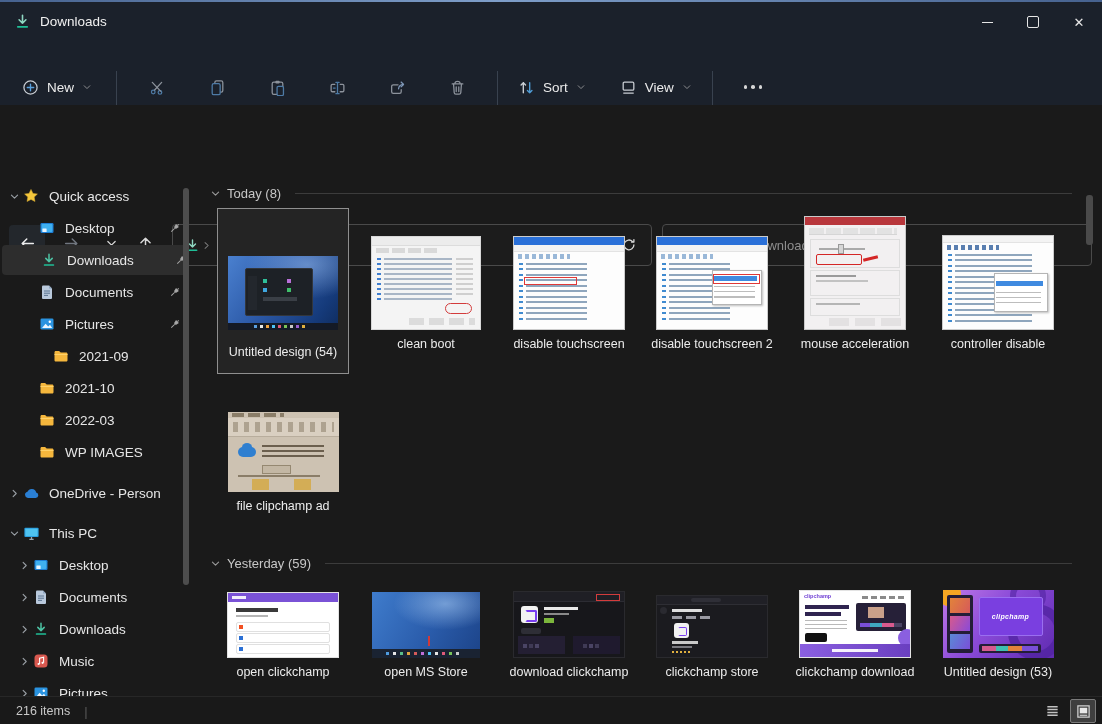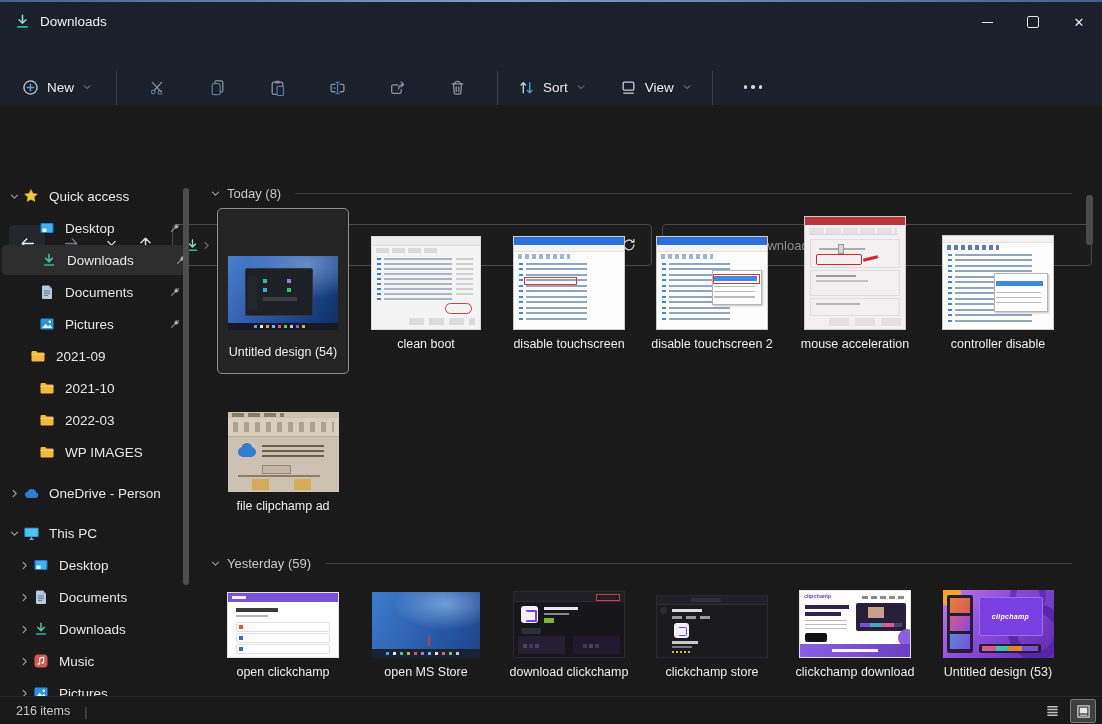--- a/index.html
+++ b/index.html
@@ -57,21 +57,21 @@
   .row .pin{margin-left:auto;flex:none;}
   .row.sel{background:#2d2d2d;left:2px;right:12px;}
   .sb-scroll{position:absolute;left:183px;top:13px;width:6px;height:397px;background:#4d4d4d;border-radius:3px;}
 
   
   .main{position:absolute;left:200px;top:175px;width:902px;height:549px;overflow:hidden;}
   .grp-hdr{position:absolute;left:0;right:30px;height:18px;display:flex;align-items:center;gap:6px;}
   .grp-hdr .gt{font-size:13px;color:#c7c7c7;white-space:nowrap;padding-right:8px;}
   .grp-line{flex:1;height:1px;background:#3c3c3c;}
   .tile{position:absolute;width:130px;display:flex;flex-direction:column;align-items:center;}
-  .tile.sel{border:1px solid #8f8f8f;background:#242424;border-radius:5px;margin:-1px;}
+  .tile.sel{border:1px solid #8f8f8f;background:#242424;border-radius:0;margin:-1px;}
   .thumbwrap{display:flex;align-items:flex-end;justify-content:center;}
   .tw-121{height:121px;} .tw-90{height:90px;} .tw-80{height:80px;}
   .tile-label{margin-top:5px;font-size:12.5px;line-height:19px;color:#ececec;text-align:center;width:136px;}
   .main-scroll{position:absolute;left:886px;top:20px;width:7px;height:50px;background:#4a4a4a;border-radius:3px;}
 
   
   .statusbar{position:absolute;left:0;top:696px;width:1102px;height:28px;background:#191919;border-top:1px solid #272727;
     display:flex;align-items:center;z-index:50;}
   .sb-count{margin-left:16px;font-size:12.5px;color:#c8c8c8;}
   .sb-div{margin-left:14px;color:#5a5a5a;font-size:13px;}
@@ -512,21 +512,21 @@
       <svg width="14" height="14" viewBox="0 0 16 16" fill="none">
           <g transform="rotate(45 8 8)">
             <path d="M8 2v2" stroke="#a6a6a6" stroke-width="1.2"></path>
             <path d="M5.7 4h4.6l-.8 4.2H6.5z" fill="#a6a6a6"></path>
             <path d="M8 8.4V14" stroke="#a6a6a6" stroke-width="1.2"></path>
           </g>
         </svg>
     </span>
   </div>
 
-  <div class="row" style="top:166px;padding-left:29px;">
+  <div class="row" style="top:166px;padding-left:52px;">
     <span class="ric">
       <svg width="16" height="16" viewBox="0 0 16 16">
           <path d="M1.5 4.3c0-.7.6-1.3 1.3-1.3h3.3l1.6 1.6h5.5c.7 0 1.3.6 1.3 1.3v6.4c0 .7-.6 1.3-1.3 1.3H2.8c-.7 0-1.3-.6-1.3-1.3z" fill="#f5b73d"></path>
           <path d="M1.5 6h13v1H1.5z" fill="#ffd26a"></path>
         </svg>
     </span>
     <span class="lbl">2021-09</span>
   </div>
 
   <div class="row" style="top:198px;padding-left:38px;">

